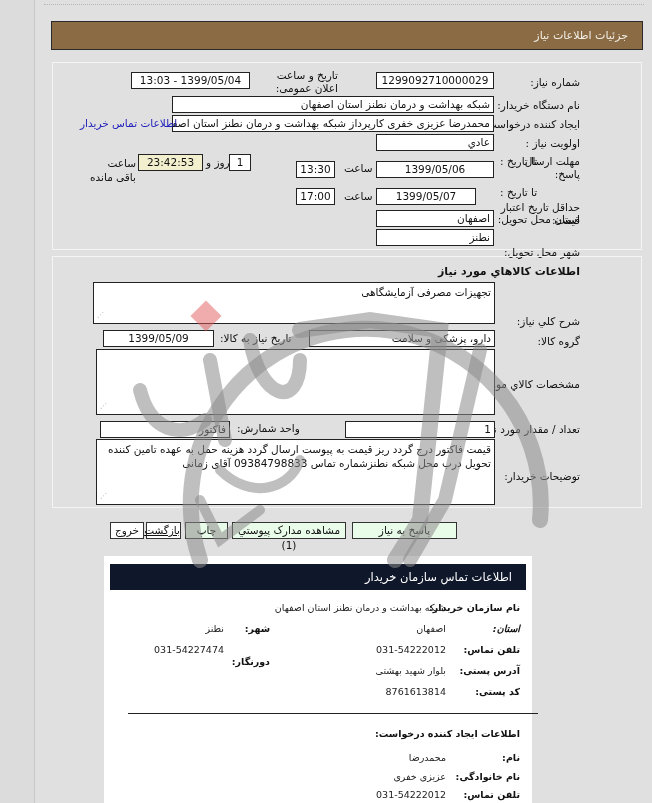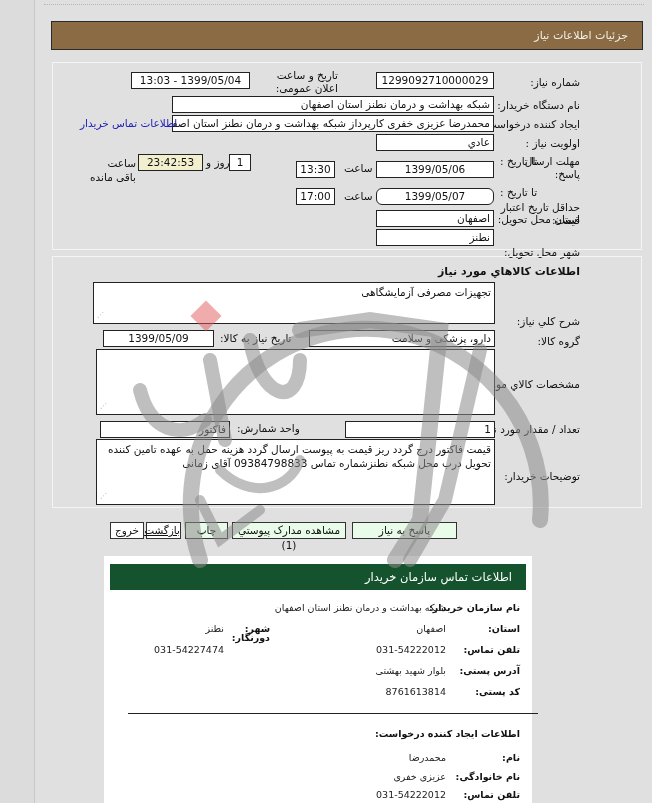--- a/index.html
+++ b/index.html
@@ -34,21 +34,21 @@
   .link { position:absolute; color:#2222bb; white-space:nowrap; }
   .section-title { position:absolute; font-weight:bold; font-size:11px; }
   .btn {
     position:absolute; top:522px; height:17px; box-sizing:border-box; border:1px solid #333;
     background:#e9fbe9; text-align:center; line-height:15px; font-size:10.5px; cursor:pointer;
   }
   .btn.red { background:#ffffff; }
   .btn.red .u { text-decoration:underline; }
   .card { position:absolute; left:104px; top:556px; width:428px; height:247px; background:#fff; }
   .card-bar {
-    position:absolute; left:6px; top:8px; width:416px; height:26px; background:#14532d;
+    position:absolute; left:6px; top:8px; width:416px; height:26px; background:#0f172a;
     color:#fff; font-size:11.5px; line-height:26px; padding-right:14px; box-sizing:border-box;
   }
   .c-lbl { position:absolute; font-size:9.5px; font-weight:bold; white-space:nowrap; }
   .c-val { position:absolute; font-size:9.5px; white-space:nowrap; color:#222; }
   .c-line { position:absolute; left:24px; top:713px; width:410px; border-top:1.5px solid #222; }
   .watermark { position:absolute; left:0; top:0; width:652px; height:803px; pointer-events:none; }
 </style>
 </head>
 <body>
 
@@ -82,21 +82,21 @@
 <div class="box center" style="left:376px; top:161px; width:118px;">1399/05/06</div>
 <span class="lbl" style="left:344px; top:162px;">ساعت</span>
 <div class="box center" style="left:296px; top:161px; width:39px;">13:30</div>
 <div class="box center" style="left:229px; top:154px; width:22px;">1</div>
 <span class="lbl" style="left:206px; top:156px;">روز و</span>
 <div class="box center yellow" style="left:138px; top:154px; width:65px;">23:42:53</div>
 <span class="lbl" style="left:86px; top:156px; width:50px; white-space:normal; line-height:14px;">ساعت باقی مانده</span>
 
 <span class="lbl" style="right:72px; top:201px; width:104px; white-space:normal; line-height:13px;">حداقل تاریخ اعتبار قیمت:</span>
 <span class="lbl" style="left:500px; top:186px;">تا تاریخ :</span>
-<div class="box center" style="left:376px; top:188px; width:118px;border-radius:6px;">1399/05/07</div>
+<div class="box center" style="left:376px; top:188px; width:100px;">1399/05/07</div>
 <span class="lbl" style="left:344px; top:190px;">ساعت</span>
 <div class="box center" style="left:296px; top:188px; width:39px;">17:00</div>
 
 <span class="lbl" style="right:72px; top:213px;">استان محل تحویل:</span>
 <div class="box" style="left:376px; top:210px; width:118px;">اصفهان</div>
 
 <span class="lbl" style="right:72px; top:246px;">شهر محل تحویل:</span>
 <div class="box" style="left:376px; top:229px; width:118px;">نطنز</div>
 
 <div class="panel panel2"></div>
@@ -137,28 +137,28 @@
 <div class="btn red" style="left:110px; width:34px;">خروج</div>
 
 <div class="card">
   <div class="card-bar">
     <span>اطلاعات تماس سازمان خریدار</span>
   </div>
 
   <span class="c-lbl" style="right:12px; top:46px;">نام سازمان خریدار:</span>
   <span class="c-val" style="right:86px; top:46px;">شبکه بهداشت و درمان نطنز استان اصفهان</span>
 
-  <span class="c-lbl" style="right:12px; top:67px;">استان:</span>
+  <span class="c-lbl" style="right:12px; top:67px;font-style:italic;">استان:</span>
   <span class="c-val" style="right:86px; top:67px;">اصفهان</span>
   <span class="c-lbl" style="right:262px; top:67px;">شهر:</span>
   <span class="c-val" style="right:308px; top:67px;">نطنز</span>
 
   <span class="c-lbl" style="right:12px; top:88px;">تلفن تماس:</span>
   <span class="c-val" style="right:86px; top:88px;">031-54222012</span>
-  <span class="c-lbl" style="right:262px; top:76px;">دورنگار:</span>
+  <span class="c-lbl" style="right:262px; top:100px;">دورنگار:</span>
   <span class="c-val" style="right:308px; top:88px;margin-left:17px;">031-54227474</span>
 
   <span class="c-lbl" style="right:12px; top:109px;">آدرس پستی:</span>
   <span class="c-val" style="right:86px; top:109px;">بلوار شهید بهشتی</span>
 
   <span class="c-lbl" style="right:12px; top:130px;">کد پستی:</span>
   <span class="c-val" style="right:86px; top:130px;">8761613814</span>
 
   <div class="c-line" style="top:157px;"></div>
 

